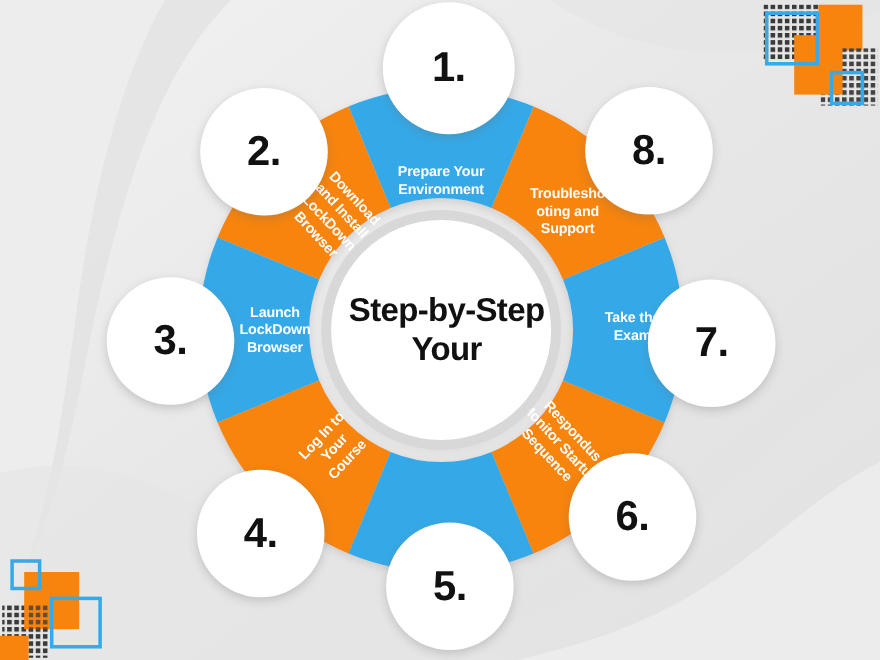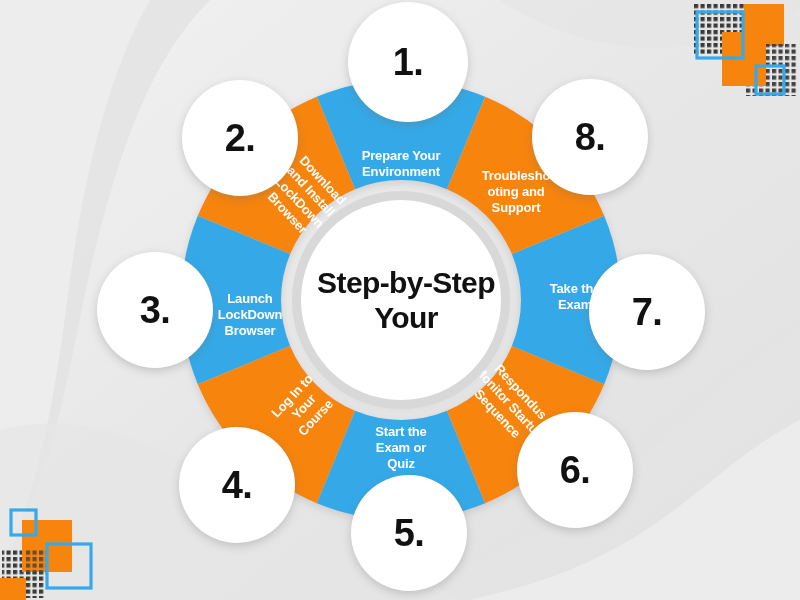--- a/index.html
+++ b/index.html
@@ -157,31 +157,28 @@
   </svg>
 
   <div class="seg-label" style="left:341px; top:128px; width:120px;margin-top:20px;">Prepare Your
 Environment</div>
 
   <div class="seg-label" style="left:245px; top:165px; width:120px; transform:rotate(47deg);">Download
 and Install
 LockDown
 Browser</div>
 
-  <div class="seg-label" style="left:190px; top:291px; width:120px;">Launch
+  <div class="seg-label" style="left:190px; top:276px; width:120px;">Launch
 LockDown
 Browser</div>
 
   <div class="seg-label" style="left:244px; top:383px; width:120px; transform:rotate(-47deg);">Log In to
 Your
 Course</div>
 
-  <div class="seg-label" style="left:341px; top:424px; width:120px;">Start the
-Exam or
-Quiz</div>
 
   <div class="seg-label" style="left:439px; top:379px; width:140px; transform:rotate(47deg);">Respondus
 Monitor Startup
 Sequence</div>
 
   <div class="seg-label" style="left:515px; top:281px; width:120px;">Take the
 Exam</div>
 
   <div class="seg-label" style="left:456px; top:168px; width:120px;">Troublesho
 oting and

